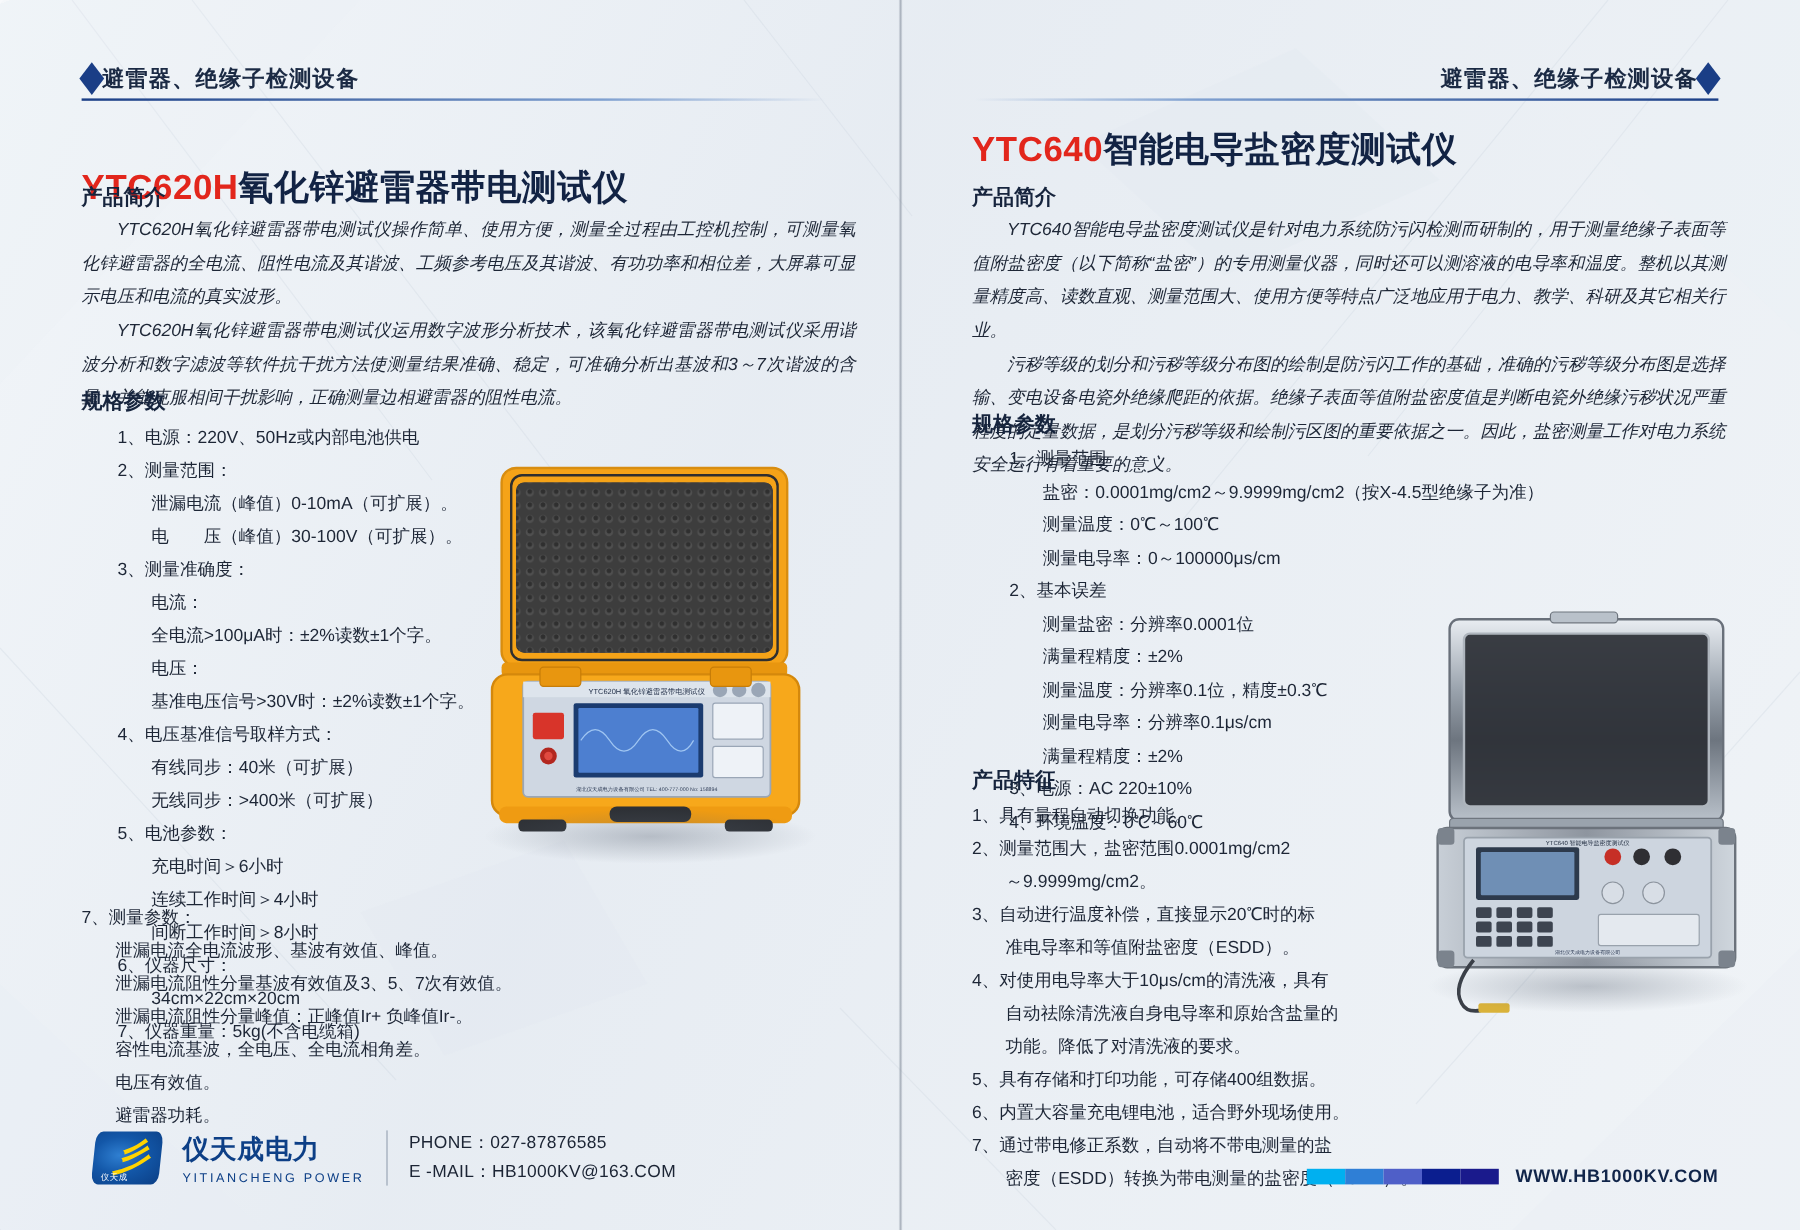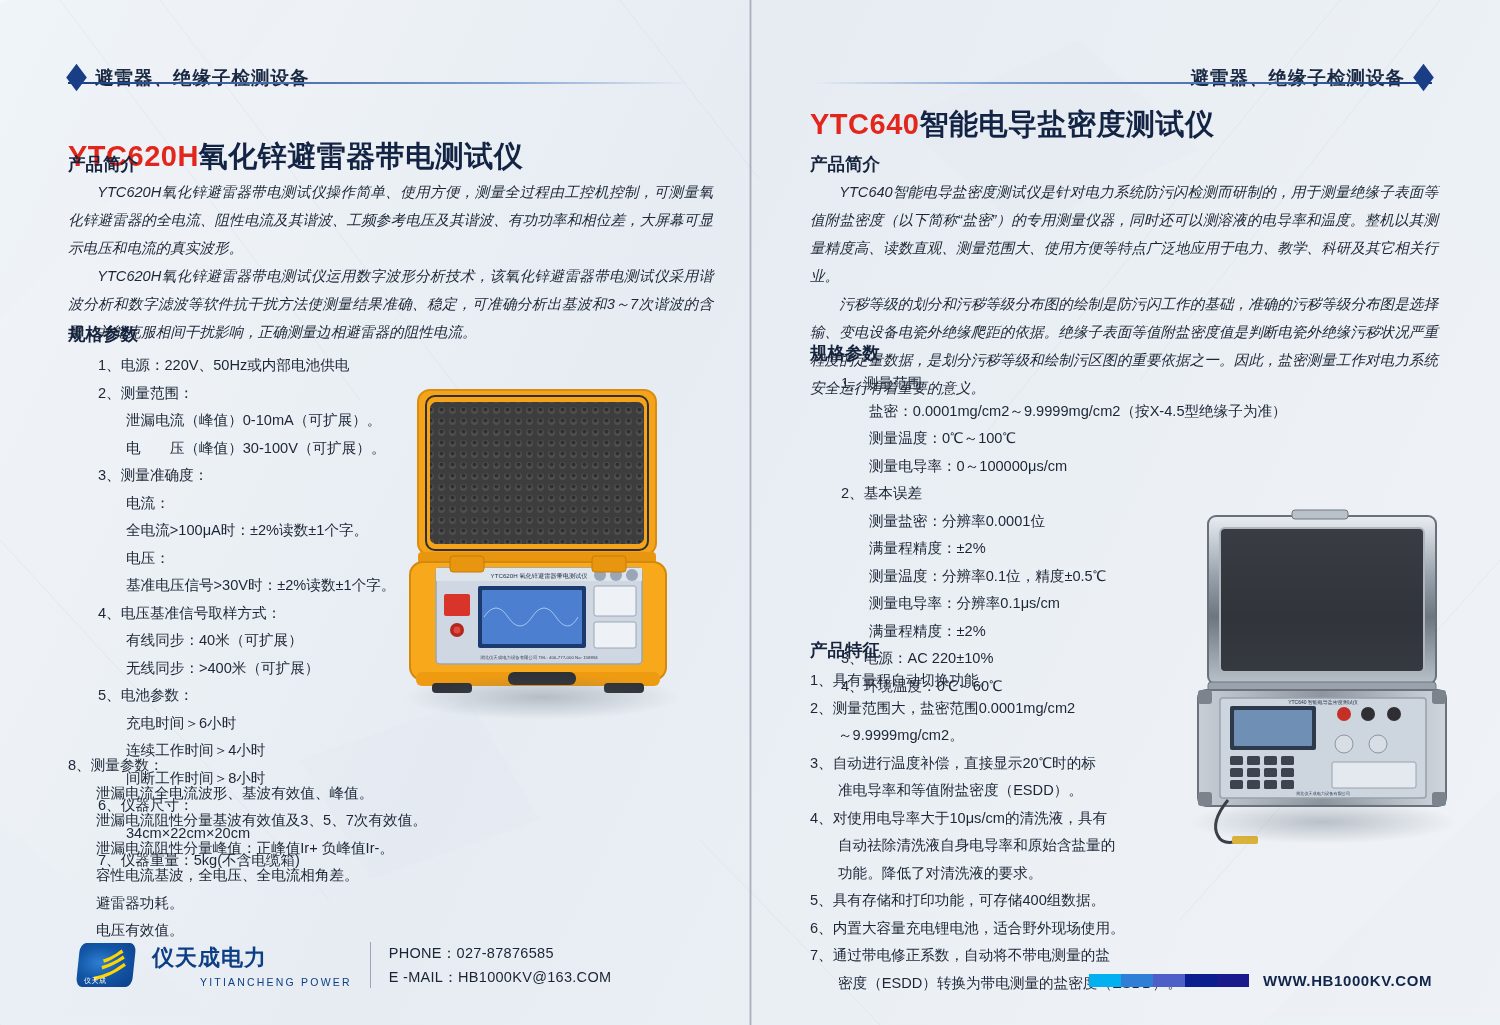--- a/index.html
+++ b/index.html
@@ -33,22 +33,22 @@
     position:absolute; inset:0;
     display:flex;
   }
   .leaf { position:relative; width:750px; height:1025px; }
   .gutter {
     position:absolute; left:749px; top:0; width:3px; height:1025px;
     background:linear-gradient(to right, rgba(160,170,182,.15), rgba(120,130,145,.55), rgba(160,170,182,.15));
   }
   
   .hdr {
-    position:absolute; top:60px; height:34px;
-    display:flex; align-items:center; gap:10px;text-align:center;
+    position:absolute; top:48px; height:34px;
+    display:flex; align-items:center; text-align:center;
   }
   .hdr.left { left:68px; right:40px; }
   .hdr.right { left:40px; right:68px; justify-content:flex-end; }
   .hdr-line {
     position:absolute; top:82px; height:2px;
     background:linear-gradient(to right,#1a3e86,#7fa0d0 70%, rgba(127,160,208,0));
   }
   .hdr-line.left { left:68px; width:620px; }
   .hdr-line.right { right:68px; width:620px;
     background:linear-gradient(to left,#1a3e86,#7fa0d0 70%, rgba(127,160,208,0)); }
@@ -95,21 +95,21 @@
   }
   .logo-badge .s {
     position:absolute; left:16px; top:6px; width:22px; height:32px;
     color:#ffd400; font-size:30px; font-weight:700; font-style:italic;
     line-height:32px;
   }
   .logo-badge .sub {
     position:absolute; left:6px; bottom:1px; font-size:7px; color:#fff; letter-spacing:.5px;
   }
   .logo-cn { font-size:22px; font-weight:700; color:#0d3f86; letter-spacing:1px; }
-  .logo-en { font-size:10.5px; color:#0d3f86; letter-spacing:2.2px; margin-top:3px;margin-left:48px; }
+  .logo-en { font-size:10.5px; color:#0d3f86; letter-spacing:2.2px; margin-top:3px; }
   .vbar { width:1px; height:46px; background:#9aa6b6; }
   .contact { font-size:14.5px; color:#1b2434; line-height:24px; letter-spacing:.3px; }
   .footer-right {
     position:absolute; right:68px; bottom:36px; display:flex; align-items:center; gap:14px;
   }
   .colorbar { display:flex; height:13px; }
   .colorbar i { display:block; width:32px; height:13px; }
   .site { font-size:15px; font-weight:700; color:#11254a; letter-spacing:.6px; }
   
   .prod { position:absolute; }
@@ -182,27 +182,27 @@
         <p class="l0">5、电池参数：</p>
         <p class="l1">充电时间＞6小时</p>
         <p class="l1">连续工作时间＞4小时</p>
         <p class="l1">间断工作时间＞8小时</p>
         <p class="l0">6、仪器尺寸：</p>
         <p class="l1">34cm×22cm×20cm</p>
         <p class="l0">7、仪器重量：5kg(不含电缆箱)</p>
       </div>
 
       <div class="spec" style="left:68px; top:752px; width:640px;">
-        <p class="l0">8、测量参数：</p>
+        <p class="l0">7、测量参数：</p>
         <p class="l1">泄漏电流全电流波形、基波有效值、峰值。</p>
         <p class="l1">泄漏电流阻性分量基波有效值及3、5、7次有效值。</p>
         <p class="l1">泄漏电流阻性分量峰值：正峰值Ir+ 负峰值Ir-。</p>
         <p class="l1">容性电流基波，全电压、全电流相角差。</p>
+        <p class="l1">电压有效值。</p>
         <p class="l1">避雷器功耗。</p>
-        <p class="l1">电压有效值。</p>
       </div>
 
       <div class="prod" style="left:392px; top:372px; width:300px; height:360px;">
         <div class="shadow-ellipse" style="left:10px; top:302px; width:280px; height:46px;"></div>
         <svg viewBox="0 0 300 360" width="300" height="360">
 
           <g>
             <rect x="26" y="18" width="238" height="165" rx="12" fill="#f5a318"></rect>
             <rect x="26" y="18" width="238" height="165" rx="12" fill="none" stroke="#d88d10" stroke-width="2"></rect>
             <rect x="38" y="30" width="214" height="142" rx="7" fill="#3b3b3b"></rect>
@@ -298,21 +298,21 @@
       <div class="h2" style="left:60px; top:341px;">规格参数</div>
 
       <div class="spec" style="left:60px; top:370px; width:560px;margin-left:31px;">
         <p class="l0">1、测量范围</p>
         <p class="l1">盐密：0.0001mg/cm2～9.9999mg/cm2（按X-4.5型绝缘子为准）</p>
         <p class="l1">测量温度：0℃～100℃</p>
         <p class="l1">测量电导率：0～100000μs/cm</p>
         <p class="l0">2、基本误差</p>
         <p class="l1">测量盐密：分辨率0.0001位</p>
         <p class="l1">满量程精度：±2%</p>
-        <p class="l1">测量温度：分辨率0.1位，精度±0.5℃</p>
+        <p class="l1">测量温度：分辨率0.1位，精度±0.3℃</p>
         <p class="l1">测量电导率：分辨率0.1μs/cm</p>
         <p class="l1">满量程精度：±2%</p>
         <p class="l0">3、电源：AC 220±10%</p>
         <p class="l0">4、环境温度：0℃～60℃</p>
       </div>
 
       <div class="h2" style="left:60px; top:638px;">产品特征</div>
 
       <div class="spec" style="left:60px; top:667px; width:400px;">
         <p class="l0">1、具有量程自动切换功能。</p>

